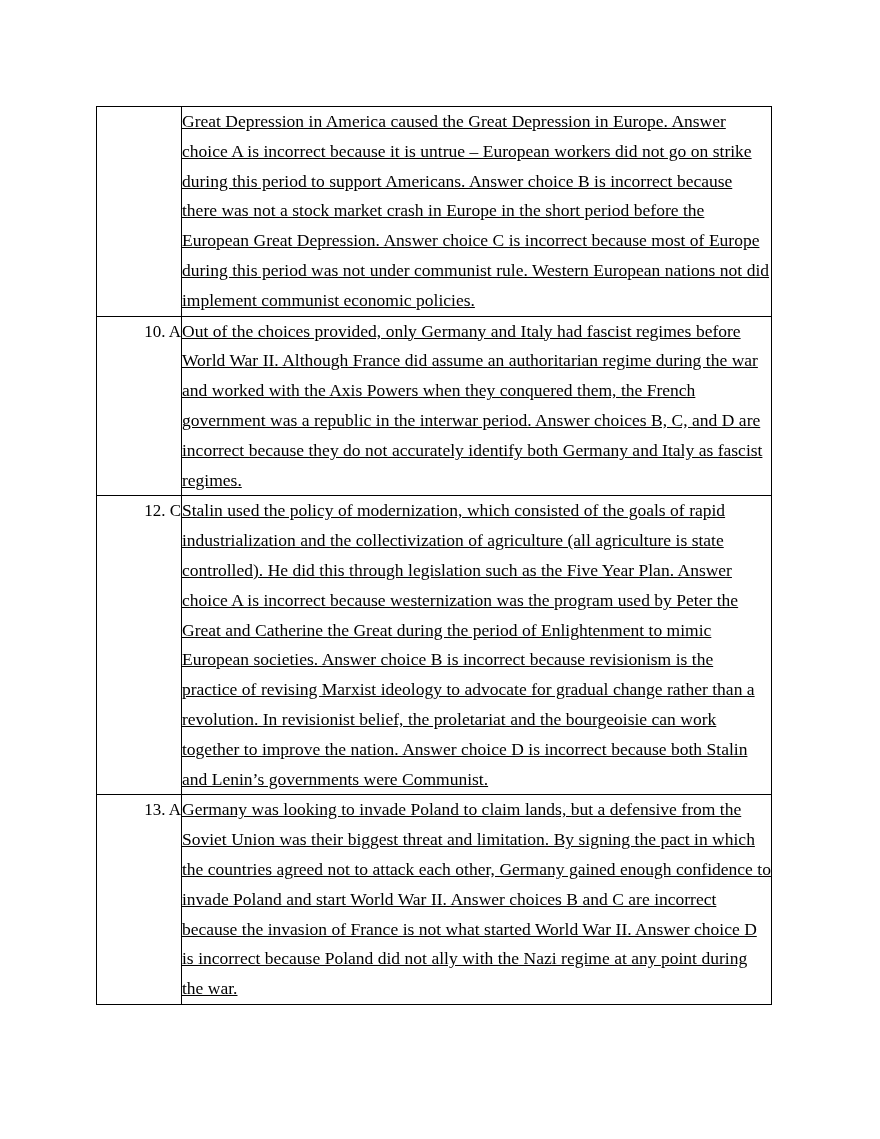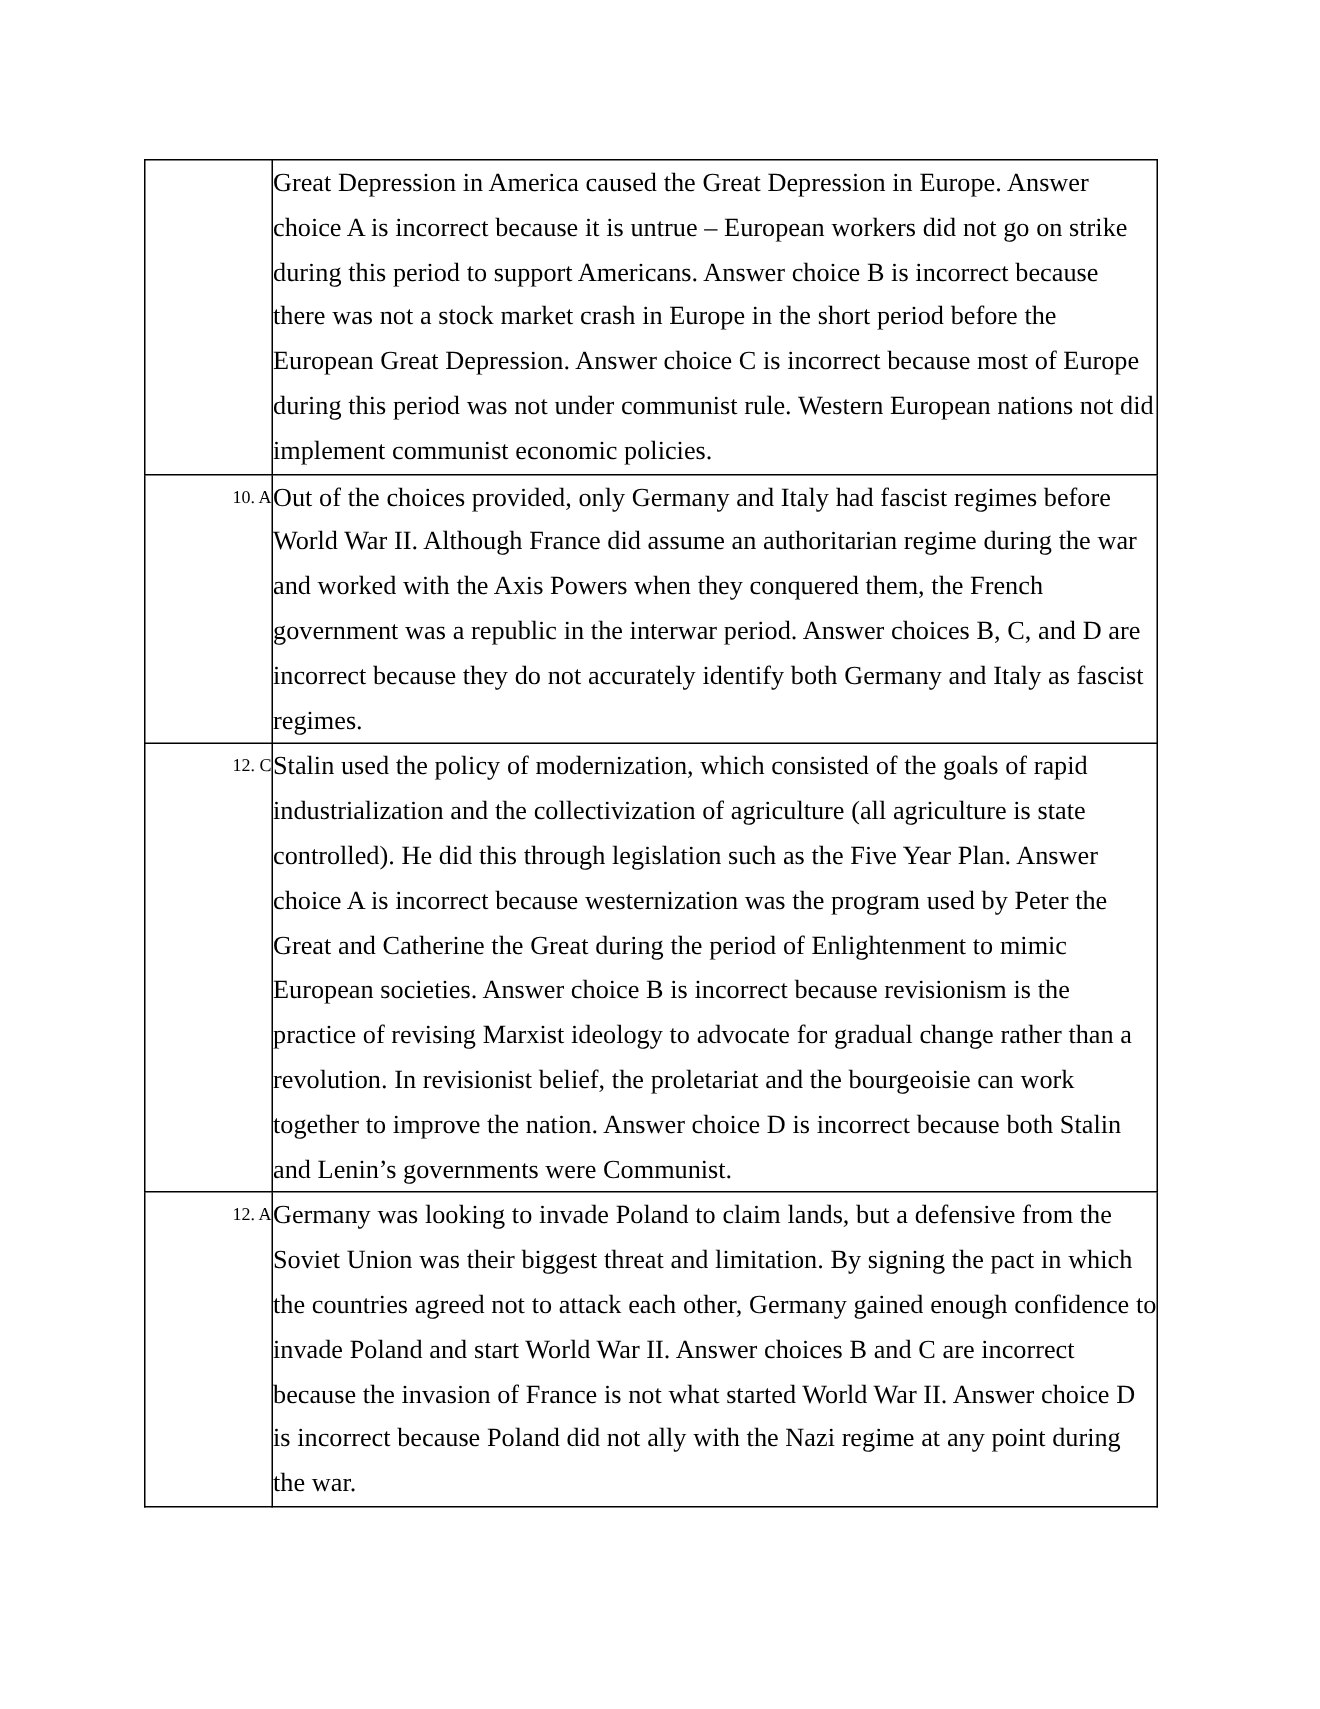--- a/index.html
+++ b/index.html
@@ -44,37 +44,38 @@
   .col-num {
     width: 84px;
   }
   .col-body {
     width: 589px;
   }
 
   .num-cell {
     text-align: right;
     padding: 8px 6px 11px 4px;
-    font-size: 12px;
+    font-size: 17px;
     line-height: 29.8px;
     white-space: nowrap;
   }
 
   .body-cell {
     text-align: left;
     padding: 8px 8px 11px 7px;
     font-size: 17.5px;
     line-height: 29.8px;
     word-spacing: 0.1px;
   }
 
   .body-cell p {
     margin: 0;
     padding: 0;
     text-indent: 0;
+    text-decoration: underline;
   }
 </style>
 </head>
 <body>
 
 <div class="page">
   <table class="answer-table">
     <tbody>
       <tr>
         <td class="col-num num-cell"></td>
@@ -88,20 +89,20 @@
           <p>Out of the choices provided, only Germany and Italy had fascist regimes before World War II. Although France did assume an authoritarian regime during the war and worked with the Axis Powers when they conquered them, the French government was a republic in the interwar period. Answer choices B, C, and D are incorrect because they do not accurately identify both Germany and Italy as fascist regimes.</p>
         </td>
       </tr>
       <tr>
         <td class="col-num num-cell">12. C</td>
         <td class="col-body body-cell">
           <p>Stalin used the policy of modernization, which consisted of the goals of rapid industrialization and the collectivization of agriculture (all agriculture is state controlled). He did this through legislation such as the Five Year Plan. Answer choice A is incorrect because westernization was the program used by Peter the Great and Catherine the Great during the period of Enlightenment to mimic European societies. Answer choice B is incorrect because revisionism is the practice of revising Marxist ideology to advocate for gradual change rather than a revolution. In revisionist belief, the proletariat and the bourgeoisie can work together to improve the nation. Answer choice D is incorrect because both Stalin and Lenin’s governments were Communist.</p>
         </td>
       </tr>
       <tr>
-        <td class="col-num num-cell">12. A</td>
+        <td class="col-num num-cell">13. A</td>
         <td class="col-body body-cell">
           <p>Germany was looking to invade Poland to claim lands, but a defensive from the Soviet Union was their biggest threat and limitation. By signing the pact in which the countries agreed not to attack each other, Germany gained enough confidence to invade Poland and start World War II. Answer choices B and C are incorrect because the invasion of France is not what started World War II. Answer choice D is incorrect because Poland did not ally with the Nazi regime at any point during the war.</p>
         </td>
       </tr>
     </tbody>
   </table>
 </div>
 
 </body></html>

